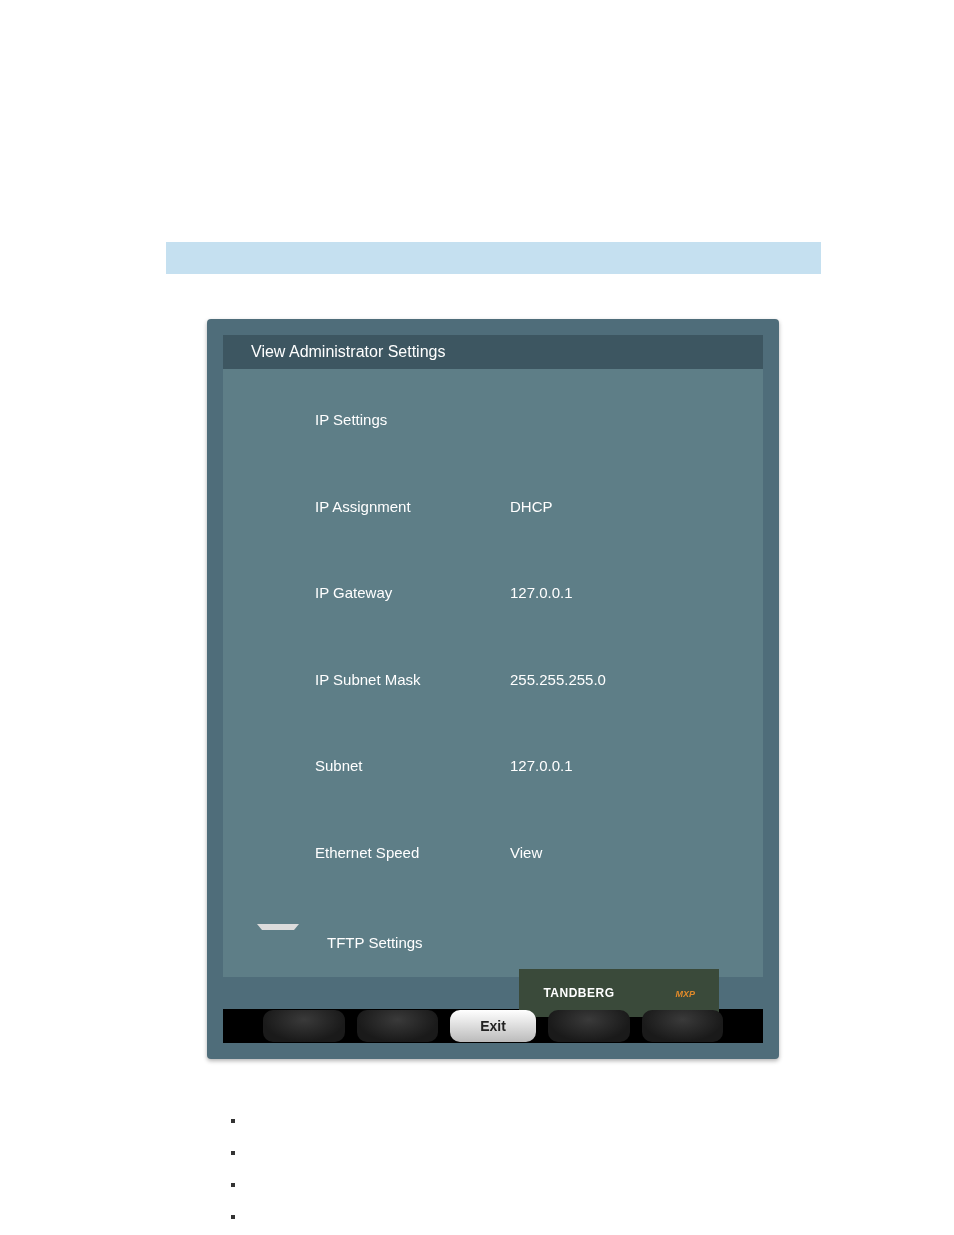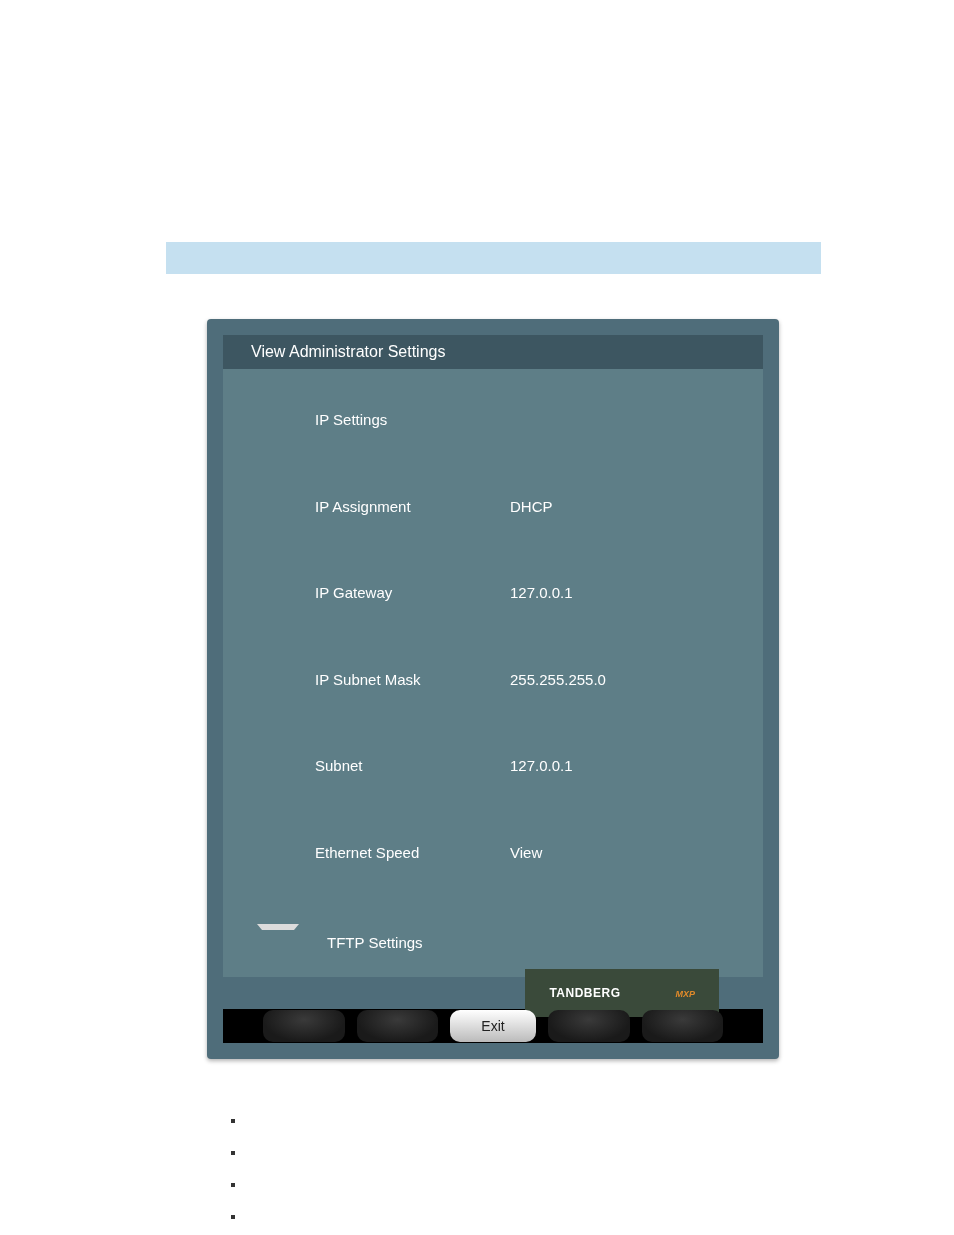--- a/index.html
+++ b/index.html
@@ -74,21 +74,21 @@
       display: flex;
       align-items: center;
       justify-content: flex-end;
       padding-right: 44px;
     }
     .brand-badge {
       background: #3a4a3a;
       padding: 1px 8px;
       display: inline-flex;
       align-items: baseline;
-      gap: 10px;
+      gap: 16px;
     }
     .brand-main {
       color: #fff;
       font-weight: 700;
       font-size: 12px;
       letter-spacing: 0.5px;
     }
     .brand-sub {
       color: #e08a2a;
       font-weight: 700;
@@ -114,20 +114,21 @@
     .pill-active {
       width: 86px;
       height: 20px;
       border-radius: 10px;
       background: linear-gradient(to bottom, #fff 0%, #ddd 50%, #bbb 100%);
       color: #222;
       font-size: 14px;
       display: flex;
       align-items: center;
       justify-content: center;
+      font-weight: bold;
     }
     .bullet-list {
       margin: 38px auto 0;
       width: 572px;
       padding-left: 40px;
     }
     .bullet-list li {
       list-style: none;
       position: relative;
       height: 18px;

